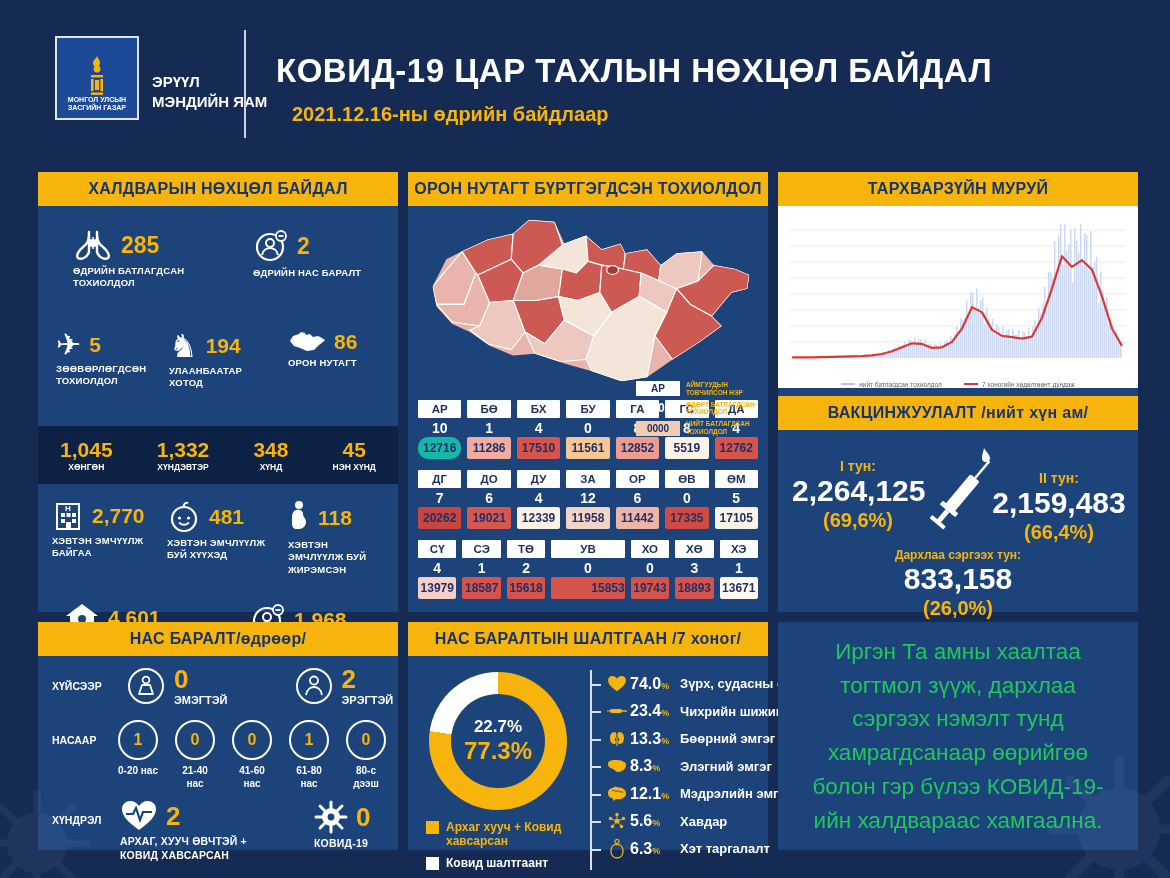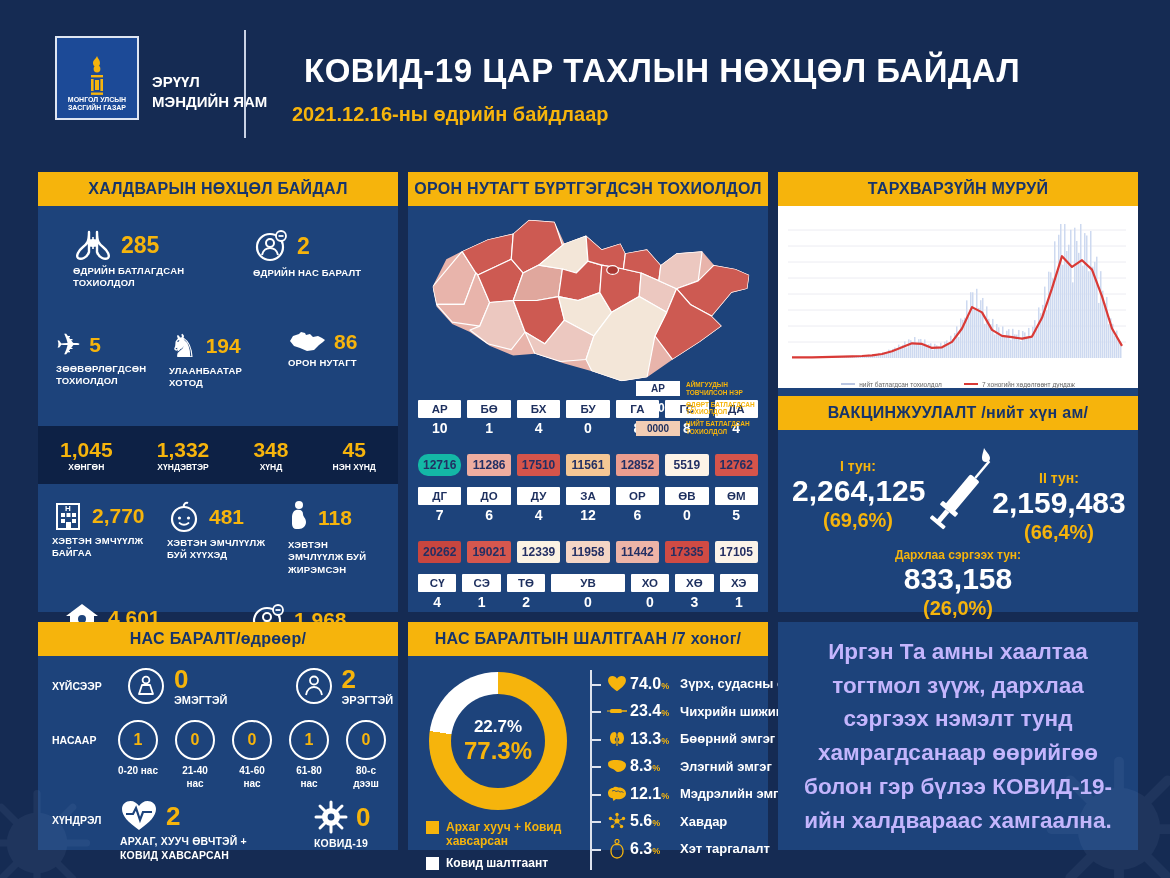--- a/index.html
+++ b/index.html
@@ -7,38 +7,38 @@
   #page{position:relative;width:1170px;height:878px;background:#152b53;overflow:hidden;}
   .panel{position:absolute;background:#1d437b;}
   .phead{height:34px;background:#f6b40c;color:#17346a;font-weight:bold;font-size:16px;
          display:flex;align-items:center;justify-content:center;letter-spacing:.3px;white-space:pre;}
   
   #logo{position:absolute;left:55px;top:36px;width:84px;height:84px;background:#1c4a97;border:2px solid #dfe6f2;
         display:flex;flex-direction:column;align-items:center;justify-content:flex-end;box-sizing:border-box;}
   #logo .cap{font-size:7px;font-weight:bold;color:#fff;text-align:center;line-height:1.25;white-space:pre-line;margin-bottom:5px;}
   #ministry{position:absolute;left:152px;top:72px;color:#fff;font-weight:bold;font-size:15px;line-height:1.3;white-space:pre-line;}
   #hdr-divider{position:absolute;left:244px;top:30px;width:2px;height:108px;background:#c9d2e4;}
-  #main-title{position:absolute;left:304px;top:52px;color:#fff;font-weight:bold;font-size:33px;letter-spacing:.5px;}
+  #main-title{position:absolute;left:276px;top:52px;color:#fff;font-weight:bold;font-size:33px;letter-spacing:.5px;}
   #sub-title{position:absolute;left:292px;top:103px;font-size:20px;font-weight:bold;color:#f6b40c;}
   
   .stat-top{display:flex;align-items:center;gap:8px;}
   .stat-num{font-size:21px;font-weight:bold;color:#f6b40c;}
   .stat-lbl{font-size:9.5px;font-weight:bold;color:#fff;line-height:1.3;letter-spacing:.2px;margin-top:3px;}
   .srow{display:flex;}
   .glyph-ic{font-family:"DejaVu Sans",sans-serif;color:#fff;font-size:30px;line-height:1;}
   
   #sev{background:#0d2145;display:flex;justify-content:space-around;align-items:center;height:58px;margin-top:4px;}
   .sev-i{text-align:center;}
   .sev-n{font-size:21px;font-weight:bold;color:#f6b40c;line-height:1.1;}
   .sev-l{font-size:8.5px;font-weight:bold;color:#fff;}
   
   .rrow{display:flex;gap:6px;margin:0 10px 11px 10px;}
   .rcol{flex:1;display:flex;flex-direction:column;align-items:stretch;}
   .rabbr{background:#fff;color:#1d2f5e;font-weight:bold;font-size:11.5px;text-align:center;padding:3px 0;border-radius:1px;}
-  .rdaily{color:#fff;font-weight:bold;font-size:14px;text-align:center;padding:2px 0 18px;}
+  .rdaily{color:#fff;font-weight:bold;font-size:14px;text-align:center;padding:2px 0 1px;}
   .rtotal{color:#232f63;font-weight:bold;font-size:12px;text-align:center;padding:4px 0;border-radius:2px;}
   
   #map-legend{position:absolute;right:12px;bottom:176px;display:flex;flex-direction:column;gap:3px;}
   .mleg{display:flex;align-items:center;gap:6px;}
   .mleg .box{width:44px;text-align:center;font-weight:bold;font-size:10px;color:#1d2f5e;padding:2px 0;}
   .mleg .lab{font-size:6.5px;font-weight:bold;color:#f6b40c;line-height:1.2;width:70px;}
   
   #chart-body{background:#fff;height:182px;padding:6px 8px 0 8px;box-sizing:border-box;}
   #chart-legend{display:flex;justify-content:center;gap:22px;align-items:center;height:16px;}
   .cleg{display:flex;align-items:center;gap:4px;font-size:6.5px;color:#666;}
@@ -73,21 +73,21 @@
   .dleg .tx{font-size:12px;font-weight:bold;line-height:1.2;}
   #causes-list{margin-left:16px;border-left:2px solid #dde3ee;padding-left:0;margin-top:2px;}
   .cause{display:flex;align-items:center;height:27.5px;position:relative;padding-left:12px;}
   .cause::before{content:"";position:absolute;left:0;top:50%;width:9px;height:2px;background:#dde3ee;}
   .cause .cic{width:26px;flex:none;display:flex;justify-content:center;}
   .cause .cpct{width:50px;flex:none;font-size:16px;font-weight:bold;color:#fff;}
   .cause .psign{font-size:9px;color:#f6b40c;}
   .cause .clab{font-size:13px;font-weight:bold;color:#fff;white-space:nowrap;}
   
   #msg{display:flex;align-items:center;justify-content:center;padding:20px 24px;box-sizing:border-box;}
-  #msg div{font-size:22.5px;font-weight:bold;color:#c4b5fd;text-align:center;line-height:1.5;}
+  #msg div{font-size:22.5px;font-weight:normal;color:#22c55e;text-align:center;line-height:1.5;}
   .wm{position:absolute;opacity:.07;}
 </style>
 </head>
 <body>
 
 <div id="page">
 
   <div id="logo">
     <svg width="26" height="40" viewBox="0 0 26 40">
       <g fill="#f6b40c">

